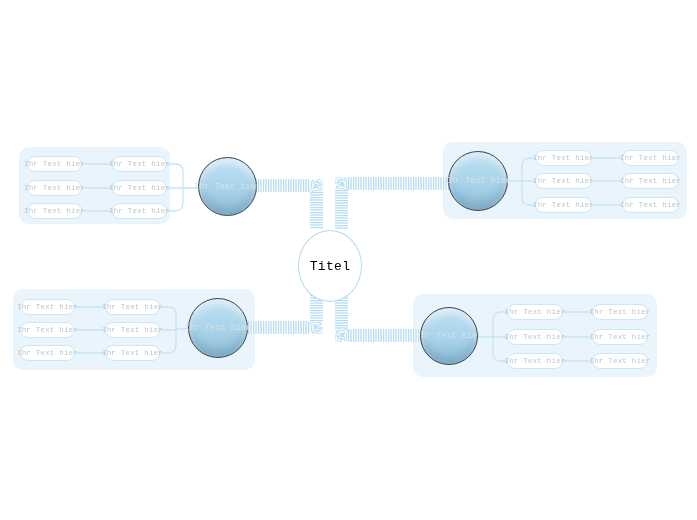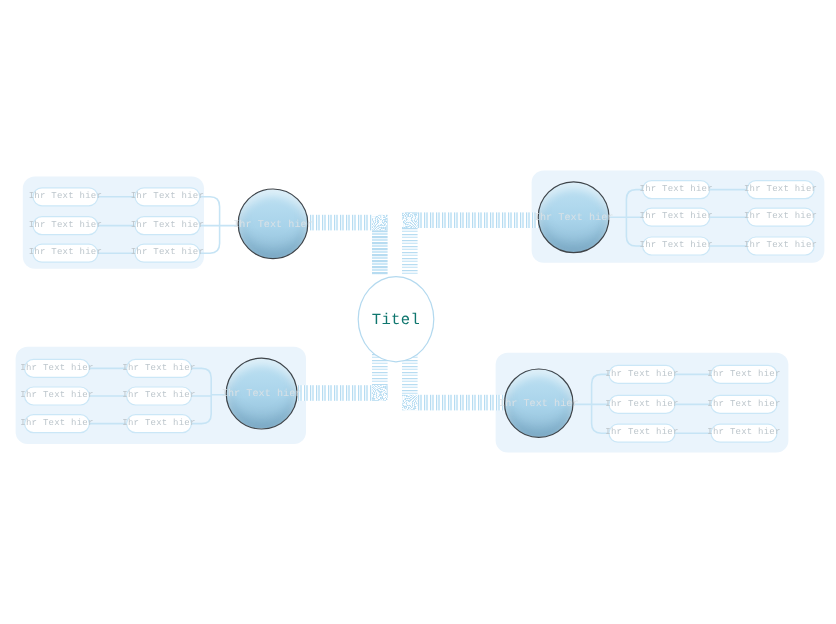--- a/index.html
+++ b/index.html
@@ -50,21 +50,21 @@
   }
   .circle-tl { left:198px; top:157px; width:59px; height:59px; }
   .circle-tr { left:448px; top:151px; width:60px; height:60px; }
   .circle-bl { left:188px; top:298px; width:60px; height:60px; }
   .circle-br { left:420px; top:307px; width:58px; height:58px; }
 
   .center-circle {
     position:absolute; left:298px; top:230px; width:64px; height:72px;
     box-sizing:border-box; border-radius:50%; z-index:5;
     background:#ffffff; border:1.2px solid #b3d9ef;
-    color:#0f766e; font-size:13px; letter-spacing:0.3px;
+    color:#000000; font-size:13px; letter-spacing:0.3px;
     display:flex; align-items:center; justify-content:center; cursor:pointer;
   }
 </style>
 </head>
 <body>
 
 <div class="canvas">
 
   <div class="panel panel-tl"></div>
   <div class="panel panel-tr"></div>

